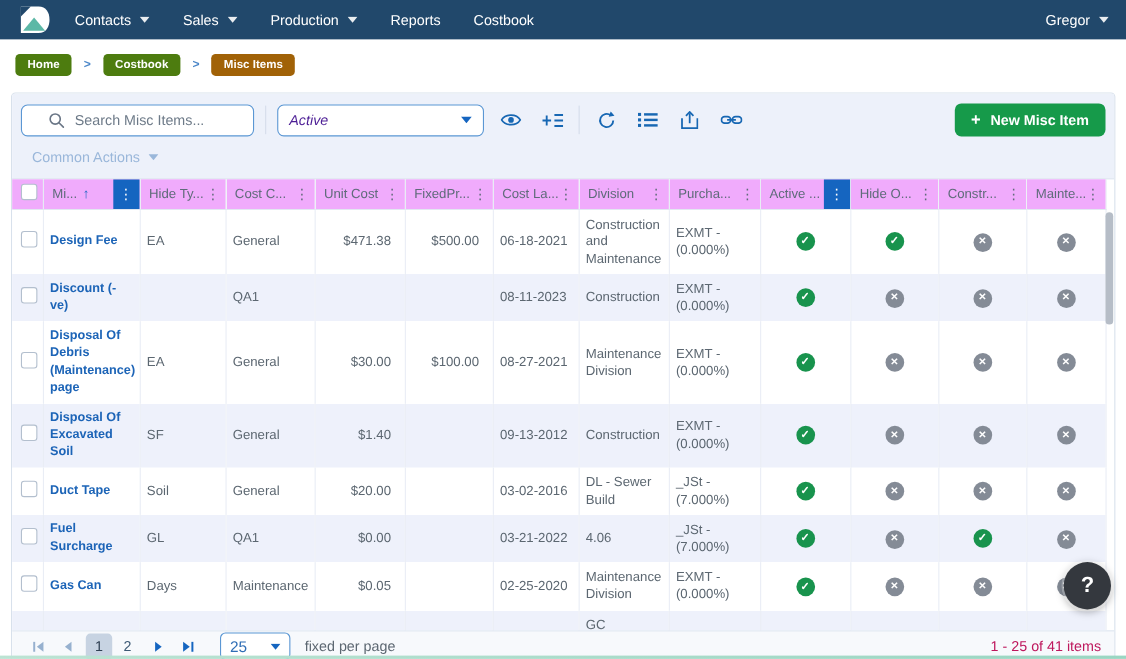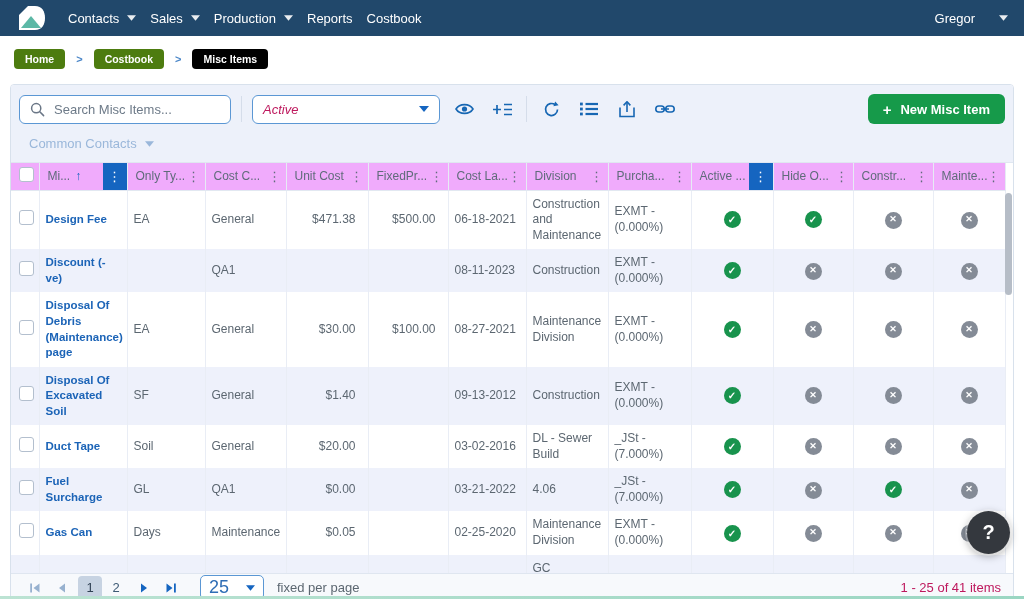--- a/index.html
+++ b/index.html
@@ -4,41 +4,41 @@
 <title>Misc Items</title>
 <style>
   * { margin:0; padding:0; box-sizing:border-box; }
   html,body { width:1024px; height:599px; overflow:hidden; }
   body { font-family:"Liberation Sans", sans-serif; background:#fff; }
   .app { width:1024px; height:599px; position:relative; overflow:hidden; background:#fff; }
 
   
   .navbar { height:36px; background:#21486b; display:flex; align-items:center; padding:0 16px; }
   .logo { width:30px; height:26px; display:flex; align-items:center; }
-  .main-nav { display:flex; gap:14px; margin-left:22px; align-items:center;justify-content:flex-end; }
+  .main-nav { display:flex; gap:30px; margin-left:22px; align-items:center;justify-content:flex-end; }
   .nav-item { color:#fff; font-size:13px; font-weight:500; display:flex; align-items:center; gap:8px; cursor:pointer; }
-  .nav-user { margin-left:auto; color:#fff; font-size:13px; font-weight:500; display:flex; align-items:center; gap:24px; cursor:pointer; }
+  .nav-user { margin-left:auto; color:#fff; font-size:13px; font-weight:500; display:flex; align-items:center; gap:8px; cursor:pointer; }
   .caret-w { opacity:.9; }
 
   
   .breadcrumb { display:flex; align-items:center; gap:11px; padding:13px 14px 15px; background:#fff; }
   .crumb { font-size:10.5px; font-weight:700; color:#fff; background:#4d7c0f; border-radius:4px; padding:4px 11px; cursor:pointer; }
-  .crumb.light { background:#000000; }
+  .crumb.light { background:#a16207; }
   .crumb-sep { color:#4a86c8; font-size:11px; font-weight:700; }
 
   
   .card { margin:0 10px; border:1px solid #d8e1ec; border-radius:4px; background:#fff; overflow:hidden; }
   .toolbar { background:#edf1fa; padding:9px 8px 0 8px; border-bottom:1px solid #e0e7f1; }
   .tb-row1 { display:flex; align-items:center; gap:10px; }
-  .search-box { display:flex; align-items:center; gap:9px; background:#fff; border:1px solid #5b97d4; border-radius:6px; height:29px; width:212px; padding:0 10px; }
+  .search-box { display:flex; align-items:center; gap:9px; background:#fff; border:1px solid #5b97d4; border-radius:6px; height:29px; width:212px; padding:0 24px; }
   .search-box input { border:none; outline:none; font-size:13px; color:#334; flex:1; min-width:0; background:transparent; font-family:"Liberation Sans", sans-serif; }
   .search-box input::placeholder { color:#6d7a88; }
   .vdiv { width:1px; height:26px; background:#d5ddea; }
   .filter { width:188px; height:29px; border:1px solid #5b97d4; border-radius:6px; background:#fff; display:flex; align-items:center; justify-content:space-between; padding:0 10px; cursor:pointer; }
-  .filter .filter-val { font-style:italic; color:#be185d; font-size:13px; }
+  .filter .filter-val { font-style:italic; color:#4c1d95; font-size:13px; }
   .icon-btn { width:28px; height:28px; display:flex; align-items:center; justify-content:center; background:none; border:none; cursor:pointer; color:#1767b3; }
   .spacer { flex:1; }
   .new-btn { display:flex; align-items:center; gap:9px; background:#169a4a; color:#fff; border:none; border-radius:6px; height:30px; padding:0 15px; font-size:13px; font-weight:700; cursor:pointer; font-family:"Liberation Sans", sans-serif; }
   .new-btn .plus { font-size:15px; font-weight:700; line-height:1; }
   .tb-row2 { padding:10px 10px 10px; }
   .common-actions { display:inline-flex; align-items:center; gap:8px; color:#9ab7da; font-size:13px; font-weight:500; cursor:pointer; }
 
   
   .grid-head table, .grid-body table { border-collapse:collapse; table-layout:fixed; width:994px; }
   th { height:27px; font-size:12px; color:#5f6b7a; font-weight:400; text-align:left; padding:0 22px 0 8px; border-right:1px solid #e6ebf4; border-bottom:1px solid #e2e8f1; position:relative; background:#f0abfc; overflow:hidden; white-space:nowrap; cursor:pointer; }
@@ -61,21 +61,21 @@
   .ic.no::after  { content:"✕"; font-size:9px;  font-weight:700; }
   .sb { position:absolute; top:2px; right:1px; width:7px; height:376px; }
   .sb .thumb { width:7px; height:102px; background:#b6bdc7; border-radius:4px; }
 
   
   .pager { display:flex; align-items:center; gap:3px; padding:0 12px; height:29px; background:#f7f9fc; border-top:1px solid #dfe6f0; }
   .pg-btn { width:24px; height:22px; display:flex; align-items:center; justify-content:center; background:none; border:none; color:#1565c0; cursor:pointer; }
   .pg-btn.dis { color:#97b1cf; }
   .page { min-width:24px; height:24px; display:inline-flex; align-items:center; justify-content:center; font-size:13px; color:#3d5a75; border-radius:4px; cursor:pointer; margin:0 1px; }
   .page.current { background:#c7d3e2; color:#2e3f52; }
-  .size-select { width:64px; height:25px; border:1px solid #5b97d4; border-radius:5px; background:#fff; display:flex; align-items:center; justify-content:space-between; padding:0 8px; margin-left:14px; color:#2e6db5; font-size:18px; cursor:pointer; }
+  .size-select { width:64px; height:25px; border:1px solid #5b97d4; border-radius:5px; background:#fff; display:flex; align-items:center; justify-content:space-between; padding:0 8px; margin-left:14px; color:#2e6db5; font-size:14px; cursor:pointer; }
   .ipp { font-size:13px; color:#5c6771; margin-left:10px; }
   .range { margin-left:auto; font-size:13px; color:#be185d; }
 
   
   .help-btn { position:absolute; right:14px; bottom:45px; width:43px; height:43px; border-radius:50%; background:#34383e; color:#fff; font-size:20px; font-weight:700; border:none; cursor:pointer; box-shadow:0 0 0 2px rgba(255,255,255,.28), 0 2px 8px rgba(0,0,0,.35); font-family:"Liberation Sans", sans-serif; }
   .bottom-strip { position:absolute; bottom:0; left:0; width:100%; height:3px; background:linear-gradient(90deg,#bce3d3,#9ad6c2); }
 </style>
 </head>
 <body>
 
@@ -193,21 +193,21 @@
             </svg>
         </button>
         <div class="spacer"></div>
         <button class="new-btn">
           <span class="plus">+</span>
           <span>New Misc Item</span>
         </button>
       </div>
       <div class="tb-row2">
         <div class="common-actions">
-          <span>Common Contacts</span>
+          <span>Common Actions</span>
           <svg width="9" height="6" viewBox="0 0 10 6">
               <path d="M0 0 L5 6 L10 0 Z" fill="#9ab7da"></path>
             </svg>
         </div>
       </div>
     </div>
 
     <div class="grid-head">
       <table>
         <colgroup id="cg1">
@@ -222,21 +222,21 @@
             <col style="width:83px">
             <col style="width:82px">
             <col style="width:80px">
             <col style="width:80px">
             <col style="width:72px">
           </colgroup>
         <thead>
             <tr id="grid-head-row">
               <th class="th-check"><span class="cbx"></span></th>
               <th><span>Mi...</span><span class="sort">↑</span><span class="kebab hl">⋮</span></th>
-              <th><span>Only Ty...</span><span class="kebab">⋮</span></th>
+              <th><span>Hide Ty...</span><span class="kebab">⋮</span></th>
               <th><span>Cost C...</span><span class="kebab">⋮</span></th>
               <th><span>Unit Cost</span><span class="kebab">⋮</span></th>
               <th><span>FixedPr...</span><span class="kebab">⋮</span></th>
               <th><span>Cost La...</span><span class="kebab">⋮</span></th>
               <th><span>Division</span><span class="kebab">⋮</span></th>
               <th><span>Purcha...</span><span class="kebab">⋮</span></th>
               <th><span>Active ...</span><span class="kebab hl">⋮</span></th>
               <th><span>Hide O...</span><span class="kebab">⋮</span></th>
               <th><span>Constr...</span><span class="kebab">⋮</span></th>
               <th><span>Mainte...</span><span class="kebab">⋮</span></th>

